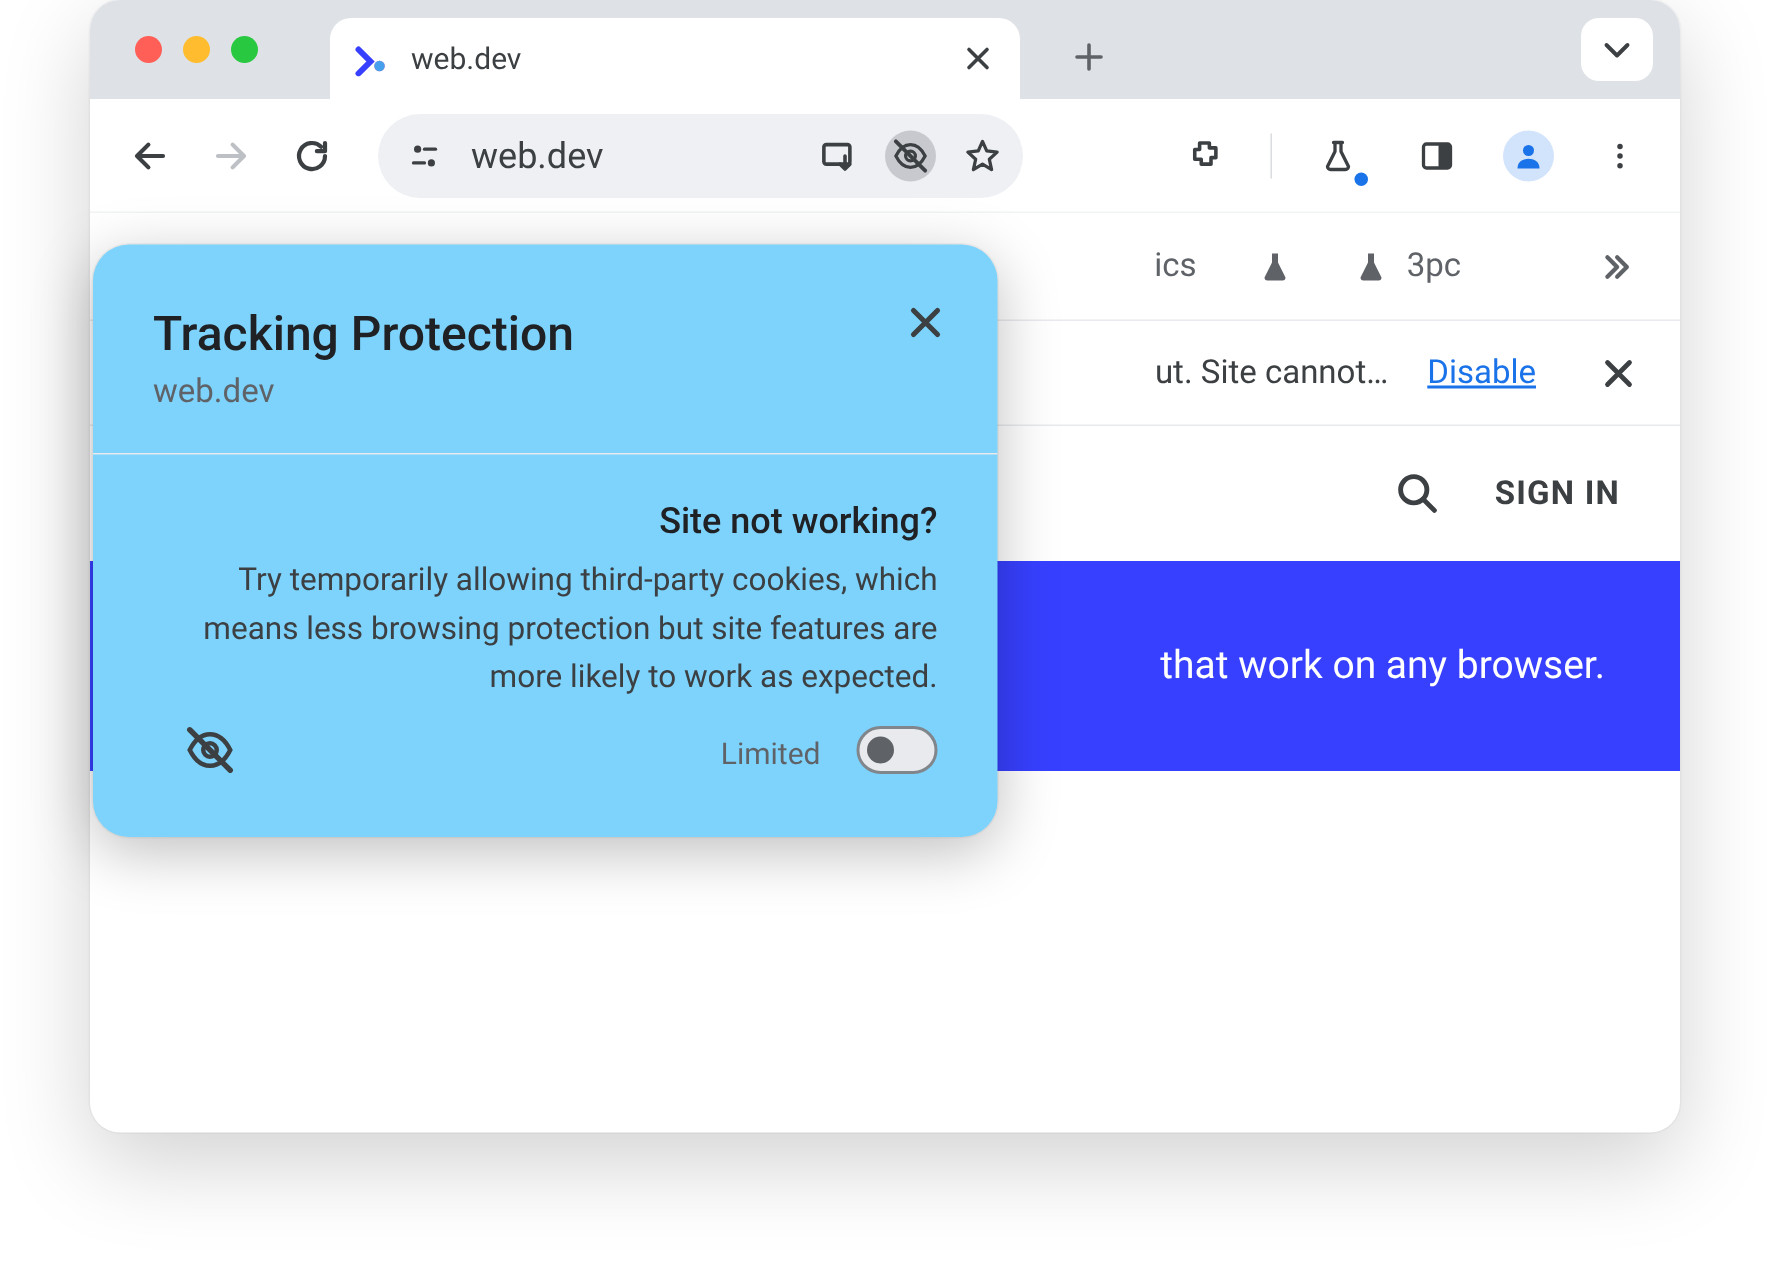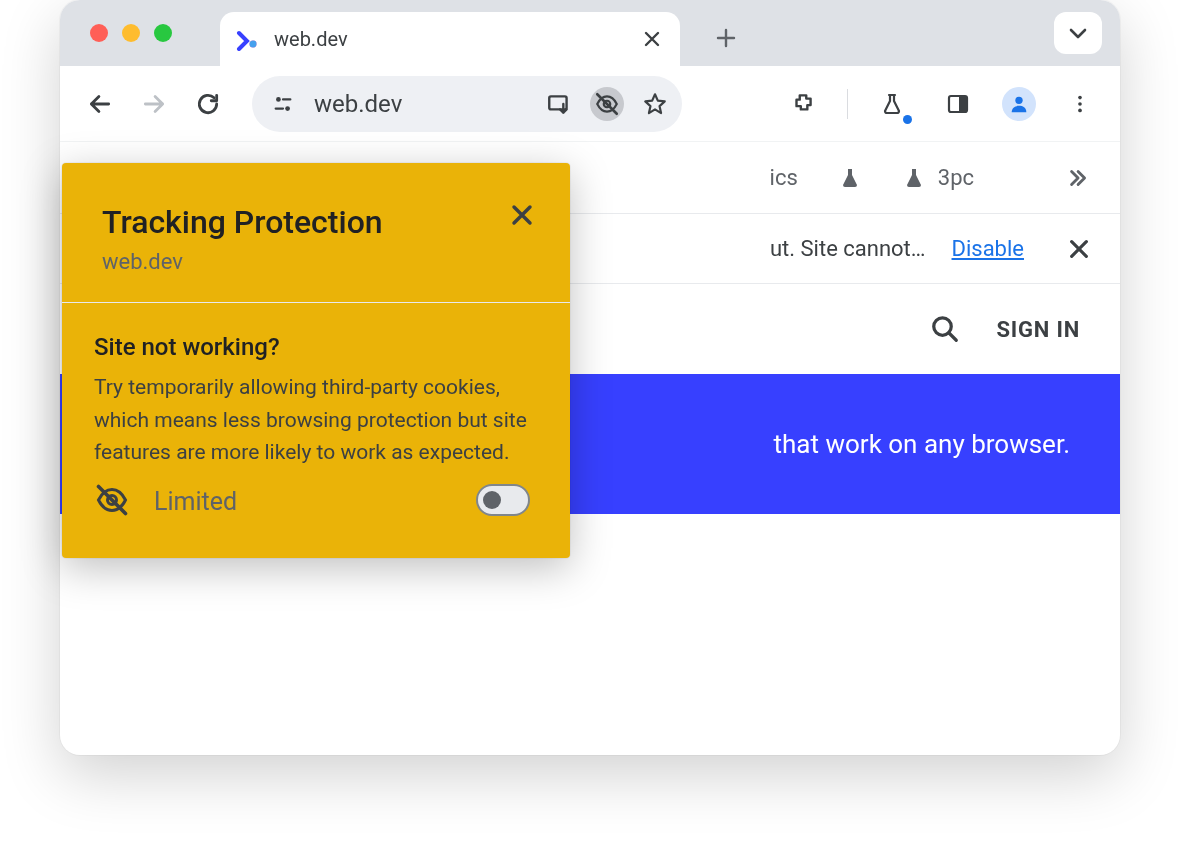--- a/index.html
+++ b/index.html
@@ -130,43 +130,43 @@
     height: 140px;
     display:flex; align-items:center; justify-content:flex-end;
     padding-right: 50px;
     font-size: 26px;
   }
   
   .popover {
     position:absolute;
     left: 62px;
     top: 163px;
-    width: 508px;
-    background:#eab308;
-    border-radius: 4px;
+    width: 603px;
+    background:#7dd3fc;
+    border-radius: 24px;
     box-shadow: 0 10px 40px rgba(0,0,0,0.25), 0 0 0 1px rgba(0,0,0,0.04);
     overflow:hidden;
     z-index: 50;
   }
   .pop-head {
     padding: 40px 40px 28px 40px;
     border-bottom: 1px solid #e8eaed;
     position:relative;
   }
   .pop-title { font-size: 32px; font-weight: 500; color:#202124; margin-bottom: 8px;}
   .pop-sub { font-size: 22px; color:#5f6368;}
   .pop-close { position:absolute; top:36px; right:32px; width:32px; height:32px; display:flex; align-items:center; justify-content:center; color:#3c4043; cursor:pointer;}
-  .pop-body { padding: 30px 40px 40px 32px; }
+  .pop-body { padding: 30px 40px 40px 60px; text-align: right; }
   .pop-q { font-size: 24px; font-weight:500; color:#202124; margin-bottom: 10px;}
   .pop-desc { font-size: 21px; line-height:1.55; color:#3c4043; margin-bottom: 13px;}
   .cookie-row { display:flex; align-items:center; gap:24px;}
   .cookie-icon { width:36px; height:36px; color:#3c4043; flex-shrink:0;}
   .cookie-texts { flex:1; }
   .cookie-label { font-size:23px; color:#202124; }
-  .cookie-status { font-size:25px; color:#5f6368; margin-top:4px;}
+  .cookie-status { font-size:20px; color:#5f6368; margin-top:4px;}
   .toggle {
     width:54px; height:32px; border-radius:16px; background:#e8eaed; border:2px solid #80868b;
     position:relative; cursor:pointer;
   }
   .toggle-knob { position:absolute; width:18px; height:18px; border-radius:50%; background:#5f6368; left:5px; top:5px;}
   svg { display:block; }
 </style>
 </head>
 <body>
 

